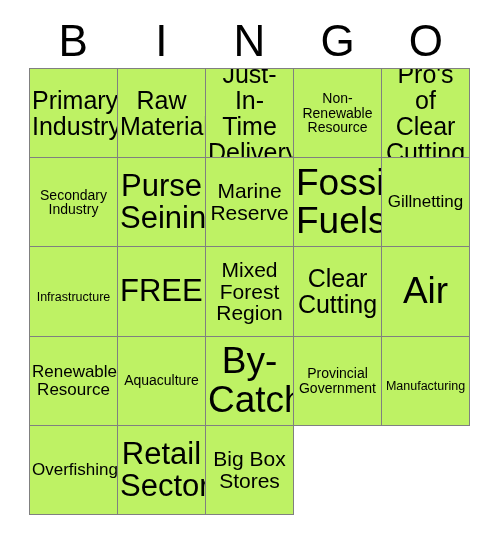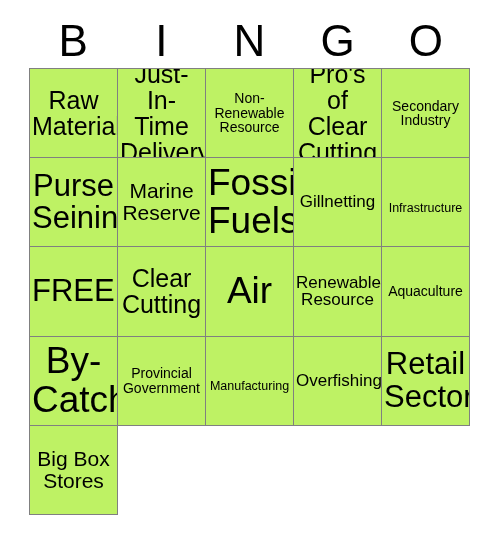--- a/index.html
+++ b/index.html
@@ -98,20 +98,23 @@
   <div id="header-row">
       <div class="header-letter">B</div>
       <div class="header-letter">I</div>
       <div class="header-letter">N</div>
       <div class="header-letter">G</div>
       <div class="header-letter">O</div>
     </div>
 
   <div id="grid">
       <div class="cell fs-lg">
+        <span class="cell-text">Primary Industry</span>
+      </div>
+      <div class="cell fs-lg">
         <span class="cell-text">Raw Material</span>
       </div>
       <div class="cell fs-lg">
         <span class="cell-text">Just-In-Time Delivery</span>
       </div>
       <div class="cell fs-xs">
         <span class="cell-text">Non-Renewable Resource</span>
       </div>
       <div class="cell fs-lg">
         <span class="cell-text">Pro's of Clear Cutting</span>
@@ -129,20 +132,23 @@
         <span class="cell-text">Fossil Fuels</span>
       </div>
       <div class="cell fs-sm">
         <span class="cell-text">Gillnetting</span>
       </div>
       <div class="cell fs-xxs">
         <span class="cell-text">Infrastructure</span>
       </div>
       <div class="cell fs-xl">
         <span class="cell-text">FREE!</span>
+      </div>
+      <div class="cell fs-md">
+        <span class="cell-text">Mixed Forest Region</span>
       </div>
       <div class="cell fs-lg">
         <span class="cell-text">Clear Cutting</span>
       </div>
       <div class="cell fs-xxl">
         <span class="cell-text">Air</span>
       </div>
       <div class="cell fs-sm">
         <span class="cell-text">Renewable Resource</span>
       </div>

